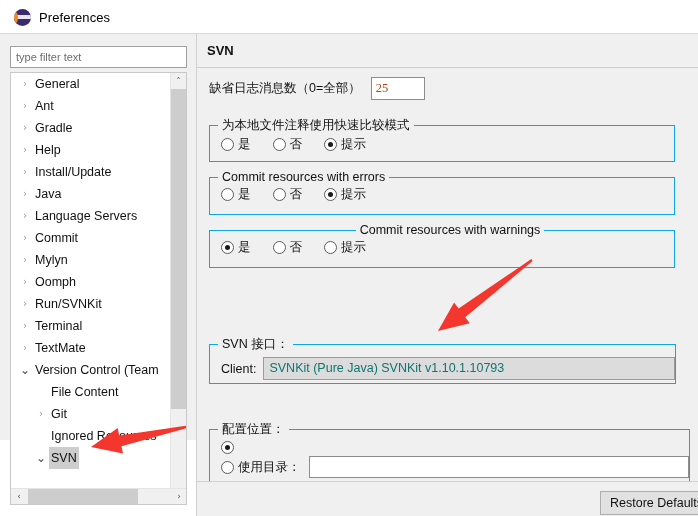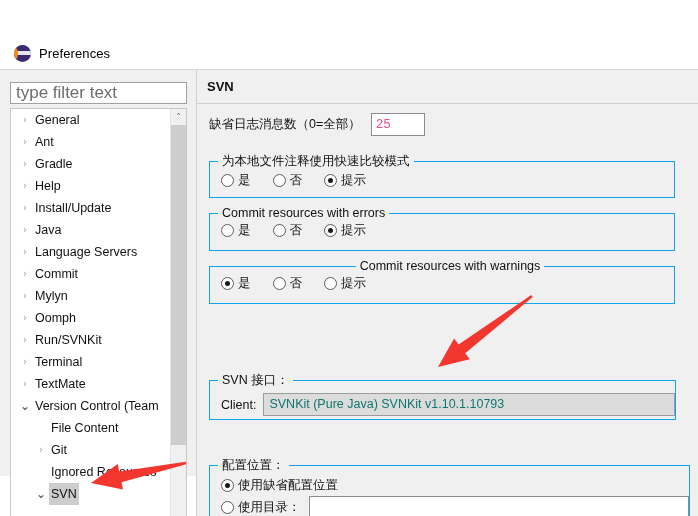--- a/index.html
+++ b/index.html
@@ -17,21 +17,20 @@
     -webkit-font-smoothing: antialiased;
   }
 
   .window {
     position: absolute;
     left: 0; top: 0;
     width: 698px;
     height: 440px;
     background: #f0f0f0;
     box-sizing: border-box;
-    margin-top: 36px;
   }
 
   
   .titlebar {
     position: absolute;
     left: 0; top: 0;
     width: 698px;
     height: 34px;
     background: #ffffff;
     border-bottom: 1px solid #d9d9d9;
@@ -86,21 +85,21 @@
 
   .filter-box {
     position: absolute;
     left: 0; top: 0;
     width: 177px;
     height: 22px;
     border: 1px solid #a0a0a0;
     background: #ffffff;
     box-sizing: border-box;
     padding: 0 5px;
-    font-size: 17px;
+    font-size: 11px;
     font-family: "Liberation Sans", sans-serif;
     color: #6d6d6d;
     line-height: 20px;
     outline: none;
   }
   .filter-box::placeholder { color: #6d6d6d; opacity: 1; }
 
   .tree-wrap {
     position: absolute;
     left: 0; top: 26px;
@@ -252,22 +251,22 @@
     font-size: 12.5px;
     color: #111;
   }
   .num-input {
     width: 54px;
     height: 23px;
     border: 1px solid #8d8d8d;
     background: #ffffff;
     box-sizing: border-box;
     font-size: 12.5px;
-    font-family: Liberation Mono, monospace;
-    color: #ec4899;
+    font-family: Liberation Serif, serif;
+    color: #c2410c;
     padding: 0 4px;
     outline: none;
   }
 
   fieldset.group {
     position: absolute;
     margin: 0;
     padding: 0;
     border: 1px solid #0ea5e9;
     border-radius: 0;
@@ -561,21 +560,20 @@
           <span class="lbl">Client:</span>
           <div class="client-combo">SVNKit (Pure Java) SVNKit v1.10.1.10793</div>
         </div>
       </fieldset>
 
       <fieldset class="group" style="left:12px; top:352px; width:466px; height:76px;">
         <legend>配置位置：</legend>
         <div class="radio-row" style="gap:0; padding-top:3px;">
           <label class="radio-opt checked">
             <span class="radio-dot"></span>
-            <span>使用缺省配置位置</span>
           </label>
         </div>
         <div class="dir-row">
           <label class="radio-opt">
             <span class="radio-dot"></span>
             <span>使用目录：</span>
           </label>
           <input class="dir-input" type="text" value="" style="">
         </div>
       </fieldset>

